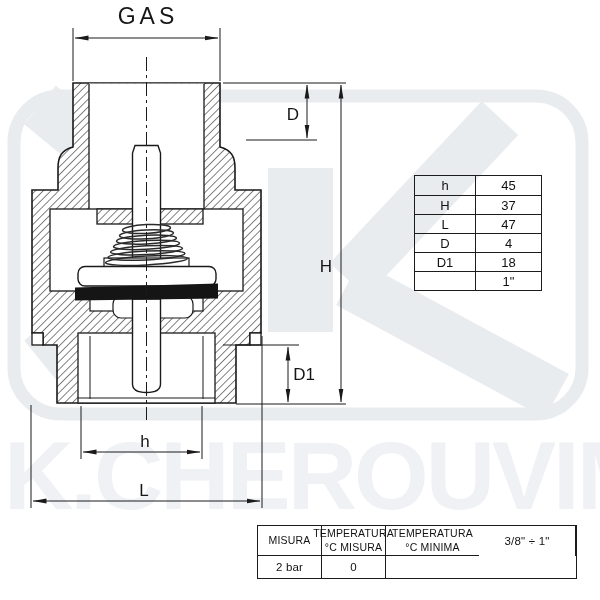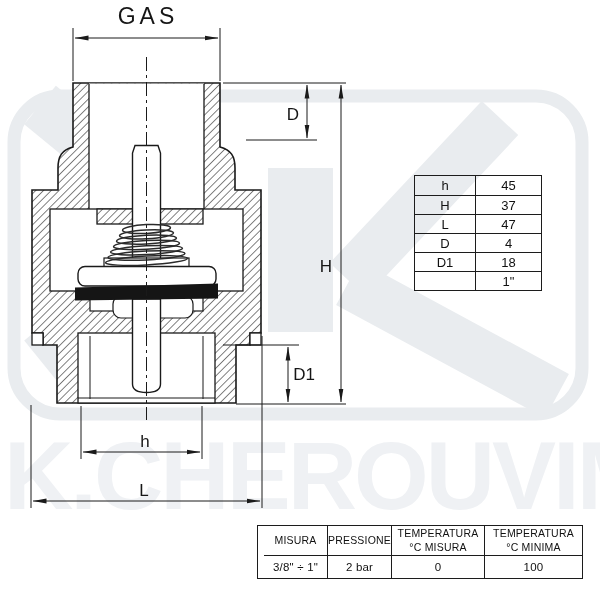--- a/index.html
+++ b/index.html
@@ -20,21 +20,21 @@
   
   .dtable{position:absolute;left:414px;top:175px;width:126px;
           border:1.5px solid #1c1c1c;display:grid;grid-template-rows:repeat(6,19px);}
   .dt-row{display:grid;grid-template-columns:61px 1fr;border-top:1.2px solid #1c1c1c;}
   .dt-row:first-child{border-top:none;}
   .dt-c{display:flex;align-items:center;justify-content:center;font-size:13px;color:#111;}
   .dt-l{border-right:1.2px solid #1c1c1c;}
 
   
   .stable{position:absolute;left:257px;top:525px;border:1.5px solid #1c1c1c;
-          display:grid;grid-template-columns:64px 64px 93px 97px;grid-template-rows:30px 22px;padding-left:6px;}
+          display:grid;grid-template-columns:64px 64px 93px 97px;grid-template-rows:30px 22px;}
   .st-cell{display:flex;flex-direction:column;align-items:center;justify-content:center;
            border-right:1.2px solid #1c1c1c;border-bottom:1.2px solid #1c1c1c;
            font-size:10.5px;line-height:1.25;color:#111;text-align:center;letter-spacing:0.2px;}
   .st-cell.lastcol{border-right:none;}
   .st-cell.valrow{border-bottom:none;font-size:11.5px;}
 </style>
 </head>
 <body>
 
 <div id="stage">
@@ -170,30 +170,25 @@
       <span class="dt-c">1"</span>
     </div>
   </div>
 
   <div class="stable">
     <div class="st-cell">
       <span>MISURA</span>
       <span></span>
     </div>
     <div class="st-cell">
-      <span>PRESSIONE</span>
-      <span></span>
-    </div>
-    <div class="st-cell">
       <span>TEMPERATURA</span>
       <span>°C MISURA</span>
     </div>
     <div class="st-cell lastcol">
       <span>TEMPERATURA</span>
       <span>°C MINIMA</span>
     </div>
     <div class="st-cell valrow">3/8" ÷ 1"</div>
     <div class="st-cell valrow">2 bar</div>
     <div class="st-cell valrow">0</div>
-    <div class="st-cell valrow lastcol">100</div>
   </div>
 
 </div>
 
 </body></html>

